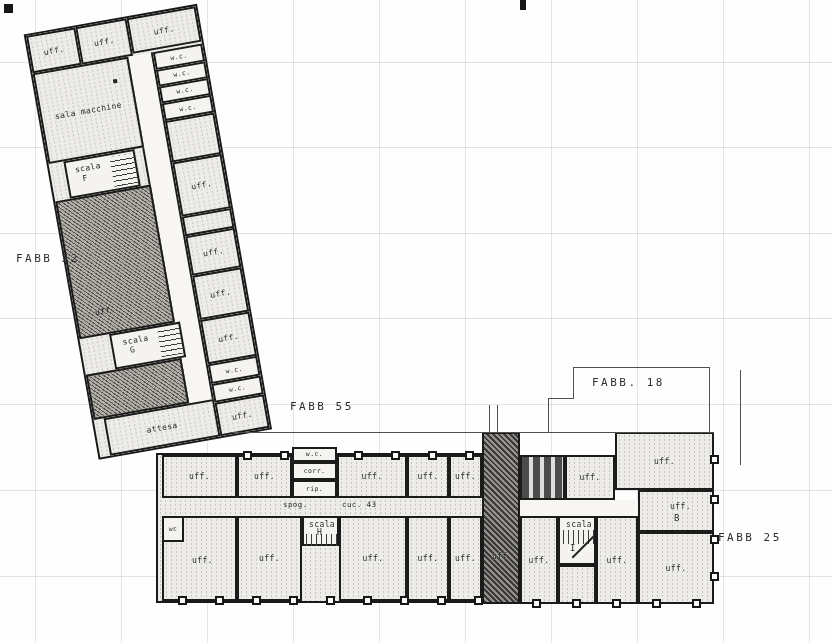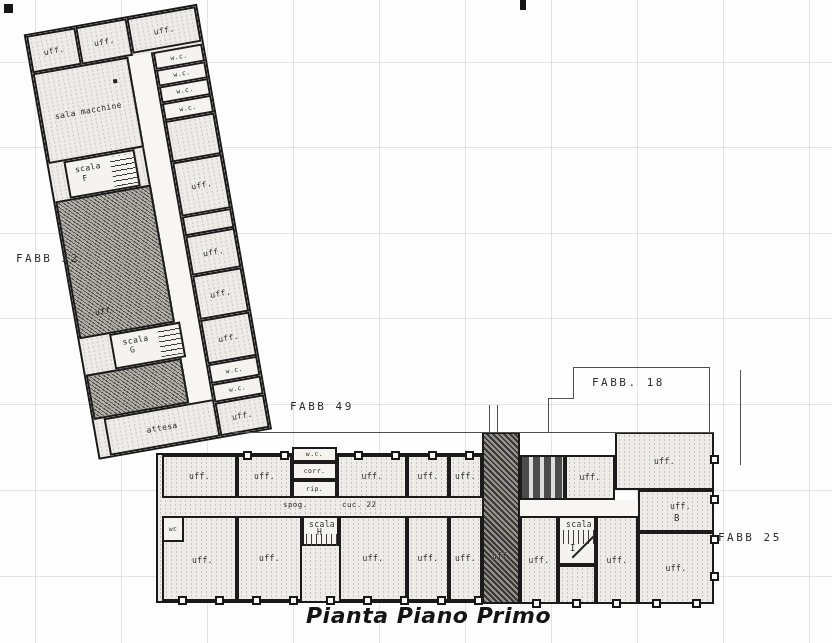--- a/index.html
+++ b/index.html
@@ -68,21 +68,21 @@
   <div class="gh" style="top:233px"></div>
   <div class="gh" style="top:318px"></div>
   <div class="gh" style="top:404px"></div>
   <div class="gh" style="top:490px"></div>
   <div class="gh" style="top:576px"></div>
 
   <div class="regmark" style="left:4px;top:4px;width:9px;height:9px"></div>
   <div class="regmark" style="left:520px;top:0;width:6px;height:10px"></div>
 
   <div class="fabb" style="left:16px;top:252px">FABB 32</div>
-  <div class="fabb" style="left:290px;top:400px">FABB 49</div>
+  <div class="fabb" style="left:290px;top:400px">FABB 55</div>
   <div class="fabb" style="left:592px;top:376px">FABB. 18</div>
   <div class="fabb" style="left:718px;top:531px">FABB 25</div>
 
   <div class="tl" style="left:573px;top:367px;width:1px;height:31px"></div>
   <div class="tl" style="left:548px;top:398px;width:26px;height:1px"></div>
   <div class="tl" style="left:548px;top:398px;width:1px;height:34px"></div>
   <div class="tl" style="left:573px;top:367px;width:137px;height:1px"></div>
   <div class="tl" style="left:709px;top:367px;width:1px;height:65px"></div>
   <div class="tl" style="left:740px;top:370px;width:1px;height:95px"></div>
   <div class="tl" style="left:489px;top:405px;width:1px;height:27px"></div>
@@ -189,21 +189,21 @@
         <span>uff.</span>
       </div>
     <div class="room speck" style="left:249px;top:0;width:42px;height:43px">
         <span>uff.</span>
       </div>
     <div class="room speck" style="left:291px;top:0;width:33px;height:43px">
         <span>uff.</span>
       </div>
 
     <div class="corr-label" style="left:125px;top:46px">spog.</div>
-    <div class="corr-label" style="left:184px;top:46px">cuc. 22</div>
+    <div class="corr-label" style="left:184px;top:46px">cuc. 43</div>
 
     <div class="room speck" style="left:4px;top:61px;width:75px;height:85px">
         <span style="position:absolute;left:28px;top:38px">uff.</span>
       </div>
     <div class="room sm" style="left:4px;top:61px;width:22px;height:26px">
         <span>wc</span>
       </div>
     <div class="room speck" style="left:79px;top:61px;width:65px;height:85px">
         <span>uff.</span>
       </div>
@@ -282,14 +282,13 @@
   <div class="pilaster" style="left:710px;top:455px"></div>
   <div class="pilaster" style="left:710px;top:495px"></div>
   <div class="pilaster" style="left:710px;top:535px"></div>
   <div class="pilaster" style="left:710px;top:572px"></div>
   <div class="pilaster" style="left:532px;top:599px"></div>
   <div class="pilaster" style="left:572px;top:599px"></div>
   <div class="pilaster" style="left:612px;top:599px"></div>
   <div class="pilaster" style="left:652px;top:599px"></div>
   <div class="pilaster" style="left:692px;top:599px"></div>
 
-  <div class="plan-title">Pianta Piano Primo</div>
 </div>
 
 </body></html>

